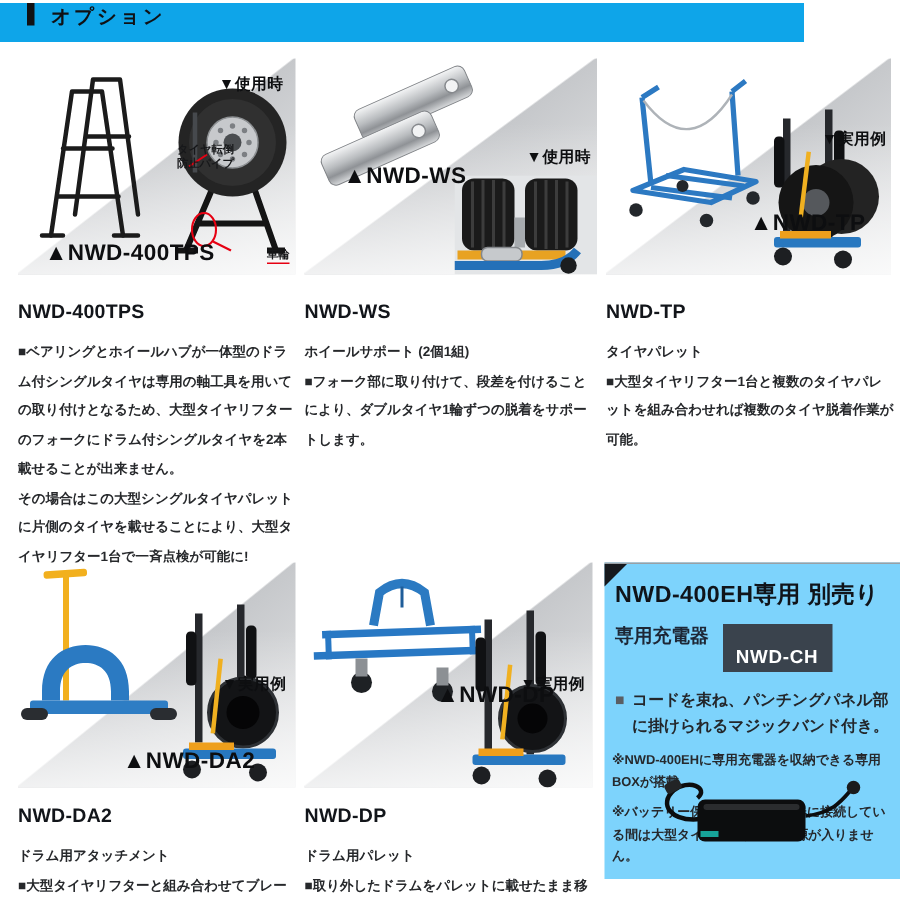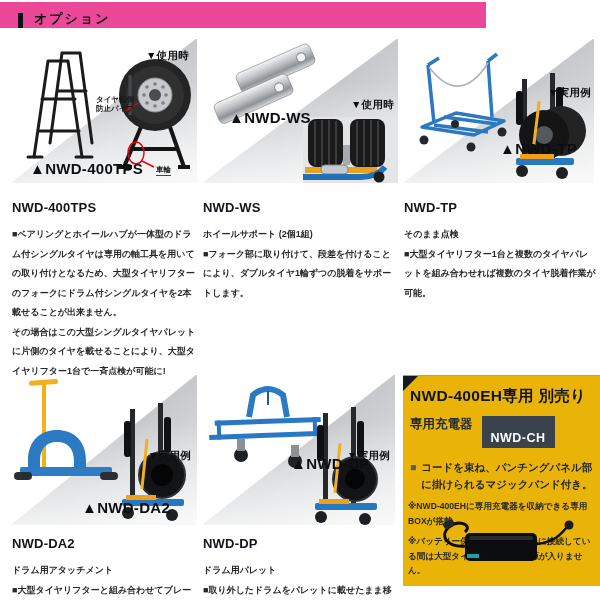--- a/index.html
+++ b/index.html
@@ -1,54 +1,54 @@
 <!DOCTYPE html>
 <html><head>
 <meta charset="utf-8">
 <style>
   html,body{margin:0;padding:0;}
   body{
     width:600px;height:600px;background:#ffffff;position:relative;overflow:hidden;
     font-family:"Liberation Sans","DejaVu Sans",sans-serif;color:#1c1e22;
   }
   
-  .header{position:absolute;top:2px;left:0;width:486px;height:26px;background:#ec4899;display:flex;align-items:flex-end;}
+  .header{position:absolute;top:2px;left:0;width:536px;height:26px;background:#0ea5e9;display:flex;align-items:flex-start;}
   .header .tick{width:5px;height:15px;background:#101114;margin-left:18px;}
   .header .title{font-size:13px;font-weight:bold;color:#101114;margin-left:11px;letter-spacing:2px;}
 
   
   .imgbox{
     position:absolute;height:144px;
     background:
       linear-gradient(to bottom, rgba(255,255,255,0) 30%, rgba(255,255,255,0.75) 100%),
       linear-gradient(to bottom right, #ffffff 49.4%, #c6c8cb 49.9%, #e9eaeb 100%);
   }
   #box1{left:12px;top:39px;width:185px;}
   #box2{left:203px;top:39px;width:195px;}
   #box3{left:404px;top:39px;width:190px;}
   #box4{left:12px;top:375px;width:185px;height:150px;}
   #box5{left:203px;top:375px;width:192px;height:150px;}
   .imgbox svg{position:absolute;left:0;top:0;}
   .cap{position:absolute;font-weight:bold;color:#0d0e10;font-size:15px;letter-spacing:0.3px;white-space:nowrap;}
   .cap.usage{font-size:10.5px;}
-  .ann{position:absolute;font-weight:bold;color:#17181a;font-size:7.5px;line-height:9px;white-space:pre-line;}
+  .ann{position:absolute;font-weight:bold;color:#17181a;font-size:7.5px;line-height:9px;white-space:pre-line;margin-left:22px;}
   .ann.wheel{border-bottom:1.5px solid #e60012;padding-bottom:1px;}
 
   
   .tcol{position:absolute;}
   #tcol1{left:12px;top:200px;width:187px;}
   #tcol2{left:203px;top:200px;width:195px;}
   #tcol3{left:404px;top:200px;width:192px;}
   #tcol4{left:12px;top:536px;width:187px;}
   #tcol5{left:203px;top:536px;width:195px;}
   .model-title{font-size:13px;font-weight:bold;color:#12151a;letter-spacing:0.2px;margin:0 0 10px 0;}
   .pname,.pdesc{font-size:9px;font-weight:bold;color:#26282b;line-height:19.5px;white-space:pre-line;}
 
   
-  #panel{position:absolute;left:403px;top:375px;width:197px;height:210px;background:#eab308;border-top:1px solid #9aa0a5;}
+  #panel{position:absolute;left:403px;top:375px;width:197px;height:210px;background:#7dd3fc;border-top:1px solid #9aa0a5;}
   #panel .fold{position:absolute;left:0;top:0;width:0;height:0;border-top:15px solid #16191d;border-right:15px solid transparent;}
   .panel-title{margin:10px 0 0 7px;font-size:15.5px;font-weight:bold;color:#10141a;letter-spacing:0.3px;}
   .charger-row{display:flex;align-items:flex-start;margin:9px 0 0 7px;gap:9px;}
   .charger-label{font-size:12.5px;font-weight:bold;color:#1d2736;}
   .badge{background:#3a434d;color:#ffffff;font-size:12.5px;font-weight:bold;padding:15px 9px 3px 9px;letter-spacing:0.5px;}
   .bullet-row{margin:11px 6px 0 7px;display:flex;gap:5px;font-size:10.5px;font-weight:bold;color:#23262a;line-height:17px;}
   .bullet-sq{color:#5a5e63;flex:0 0 auto;}
   .note{margin:6px 4px 0 5px;font-size:8.6px;font-weight:bold;color:#26292d;line-height:14.5px;}
   .adapter-wrap{position:absolute;left:18px;top:138px;width:164px;height:60px;}
 </style>
@@ -185,21 +185,21 @@
 ■車輪付きで、任意の位置まで移動が可能!
 ※タイヤを載せたままの移動はできません。</div>
   </div>
   <div class="tcol" id="tcol2">
     <div class="model-title">NWD-WS</div>
     <div class="pname">ホイールサポート (2個1組)</div>
     <div class="pdesc">■フォーク部に取り付けて、段差を付けることにより、ダブルタイヤ1輪ずつの脱着をサポートします。</div>
   </div>
   <div class="tcol" id="tcol3">
     <div class="model-title">NWD-TP</div>
-    <div class="pname">そのまま点検</div>
+    <div class="pname">タイヤパレット</div>
     <div class="pdesc">■大型タイヤリフター1台と複数のタイヤパレットを組み合わせれば複数のタイヤ脱着作業が可能。</div>
   </div>
 
   <div class="imgbox" id="box4">
     <svg width="185" height="150" viewBox="0 0 185 150">
 
       <rect x="30" y="8" width="4" height="84" fill="#f2b01e"></rect>
       <rect x="17" y="5" width="29" height="5" rx="2" fill="#f2b01e" transform="rotate(-4 31 7)"></rect>
 
       <path d="M16,92 L16,86 C16,64 30,55 45,55 C60,55 74,64 74,86 L74,92 L62,92 L62,86 C62,72 54,67 45,67 C36,67 28,72 28,86 L28,92 Z" fill="#2b7ac2"></path>

